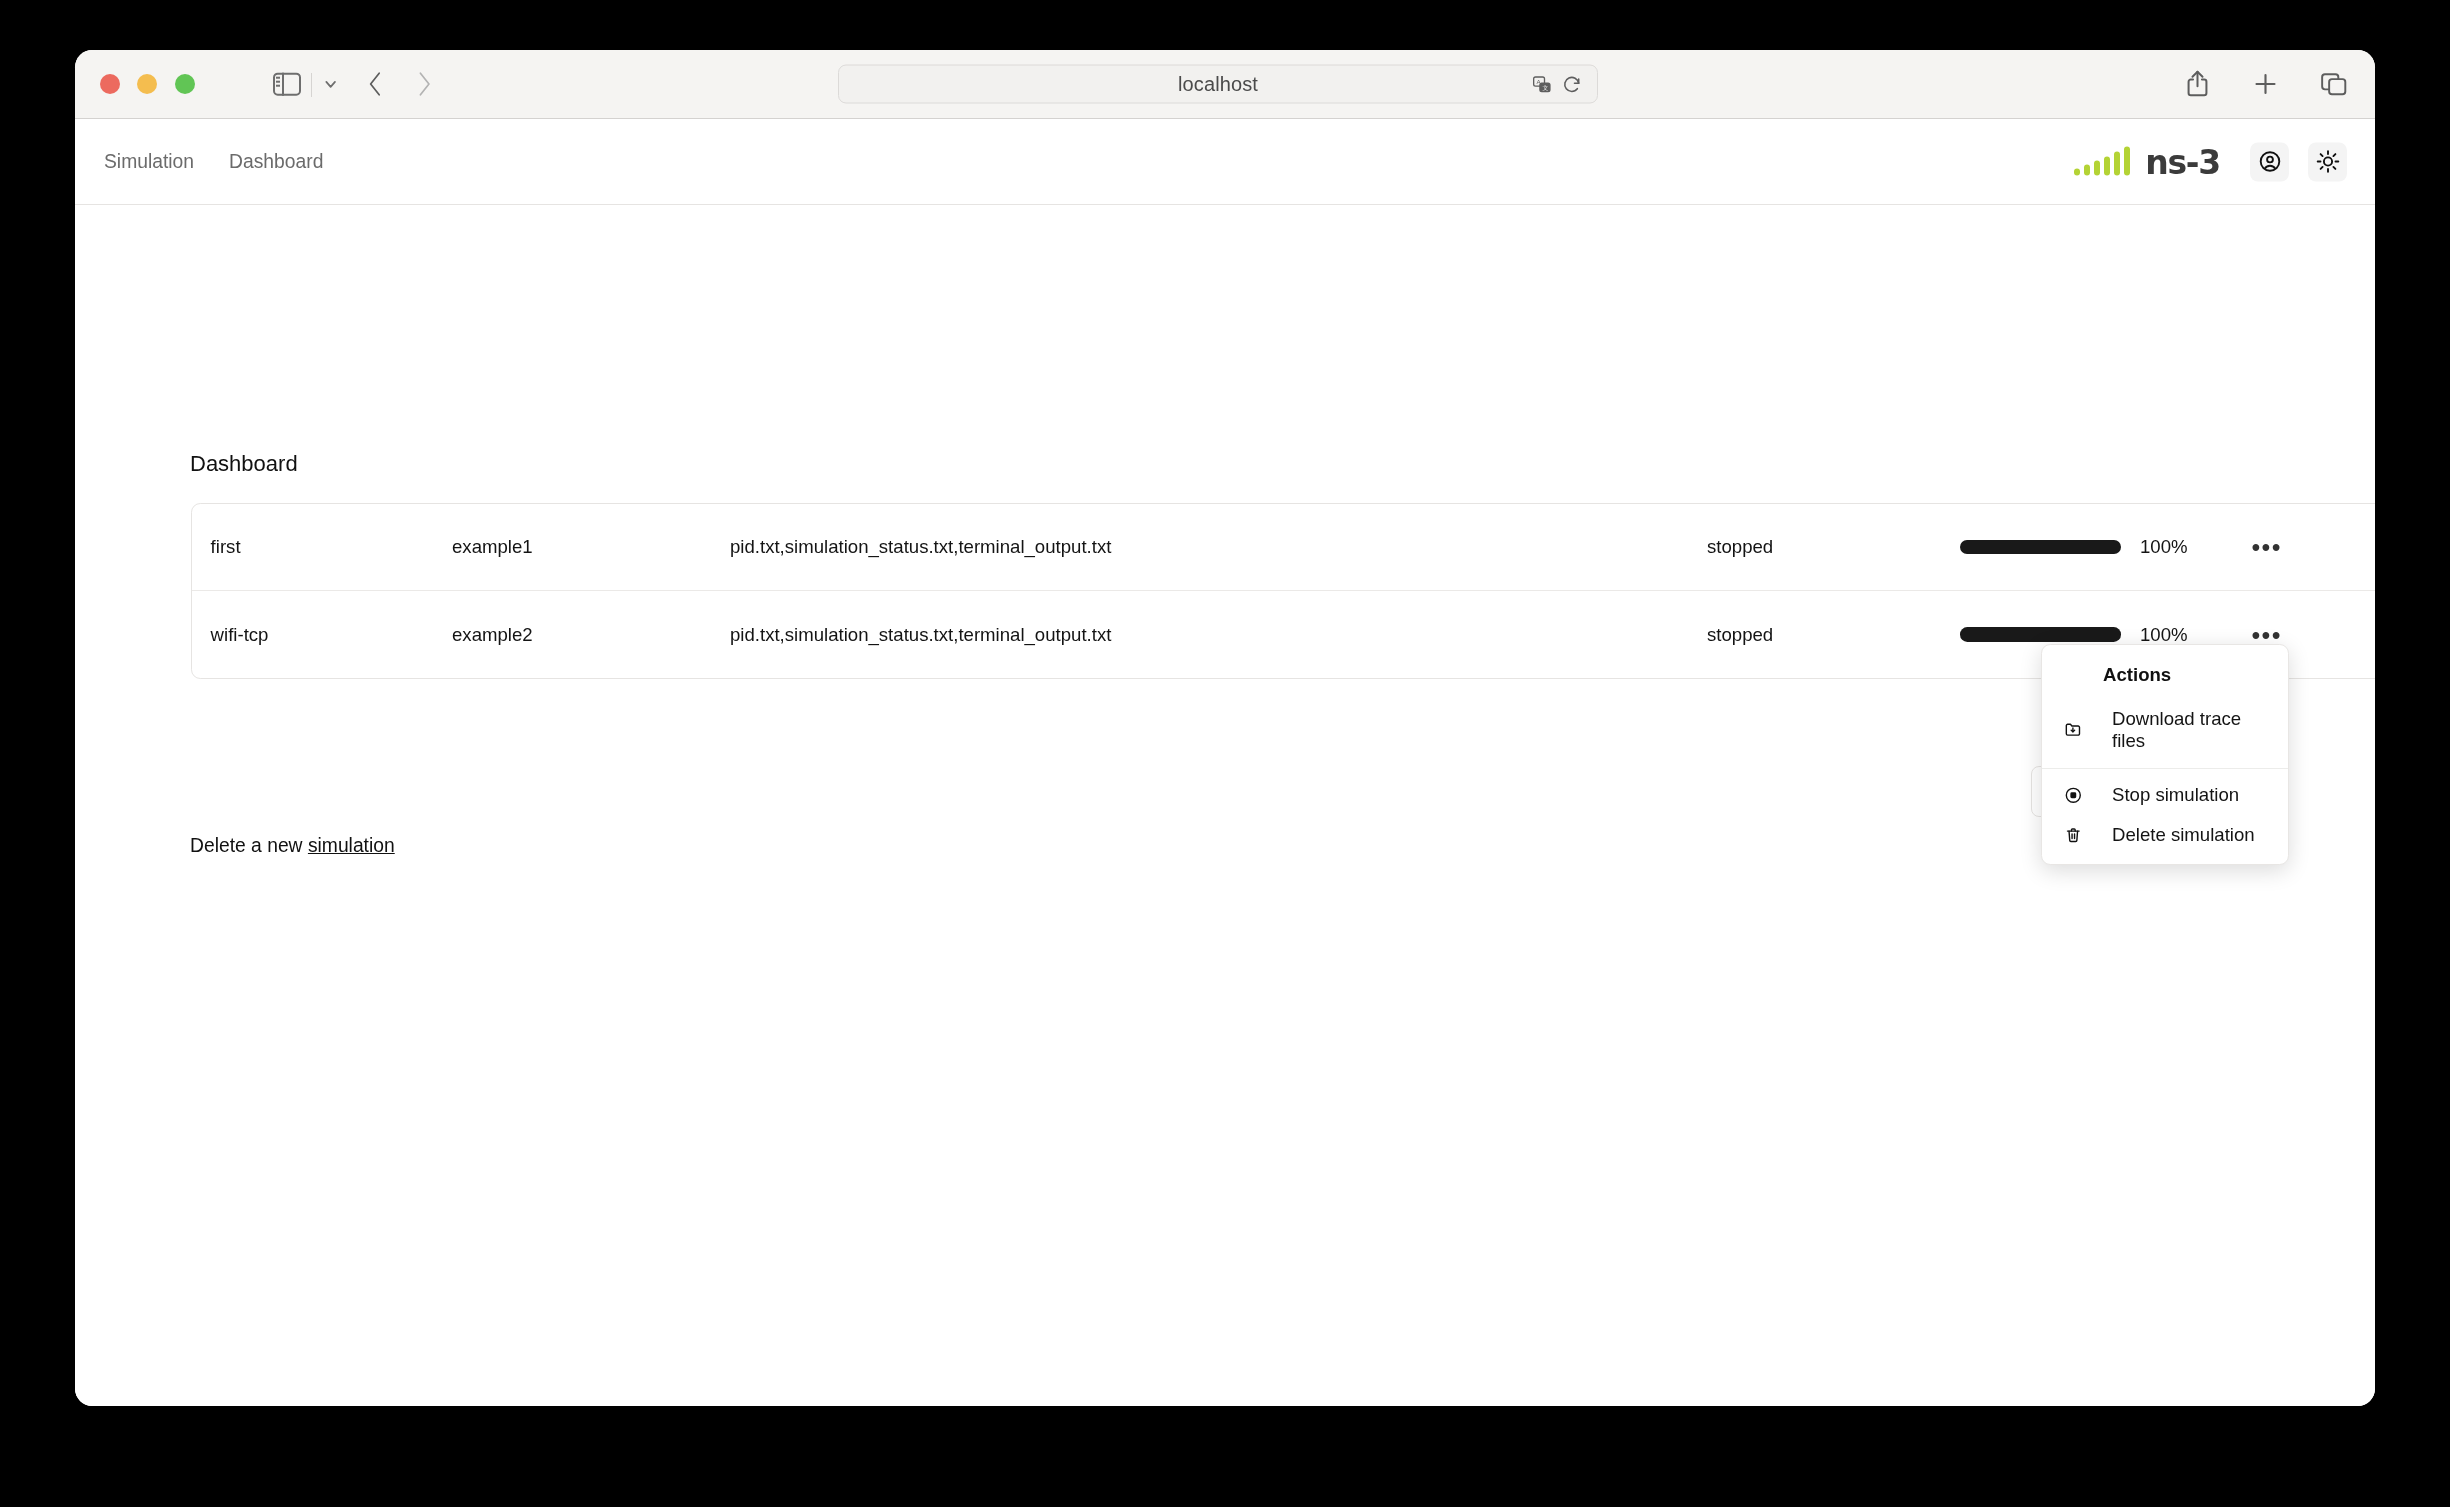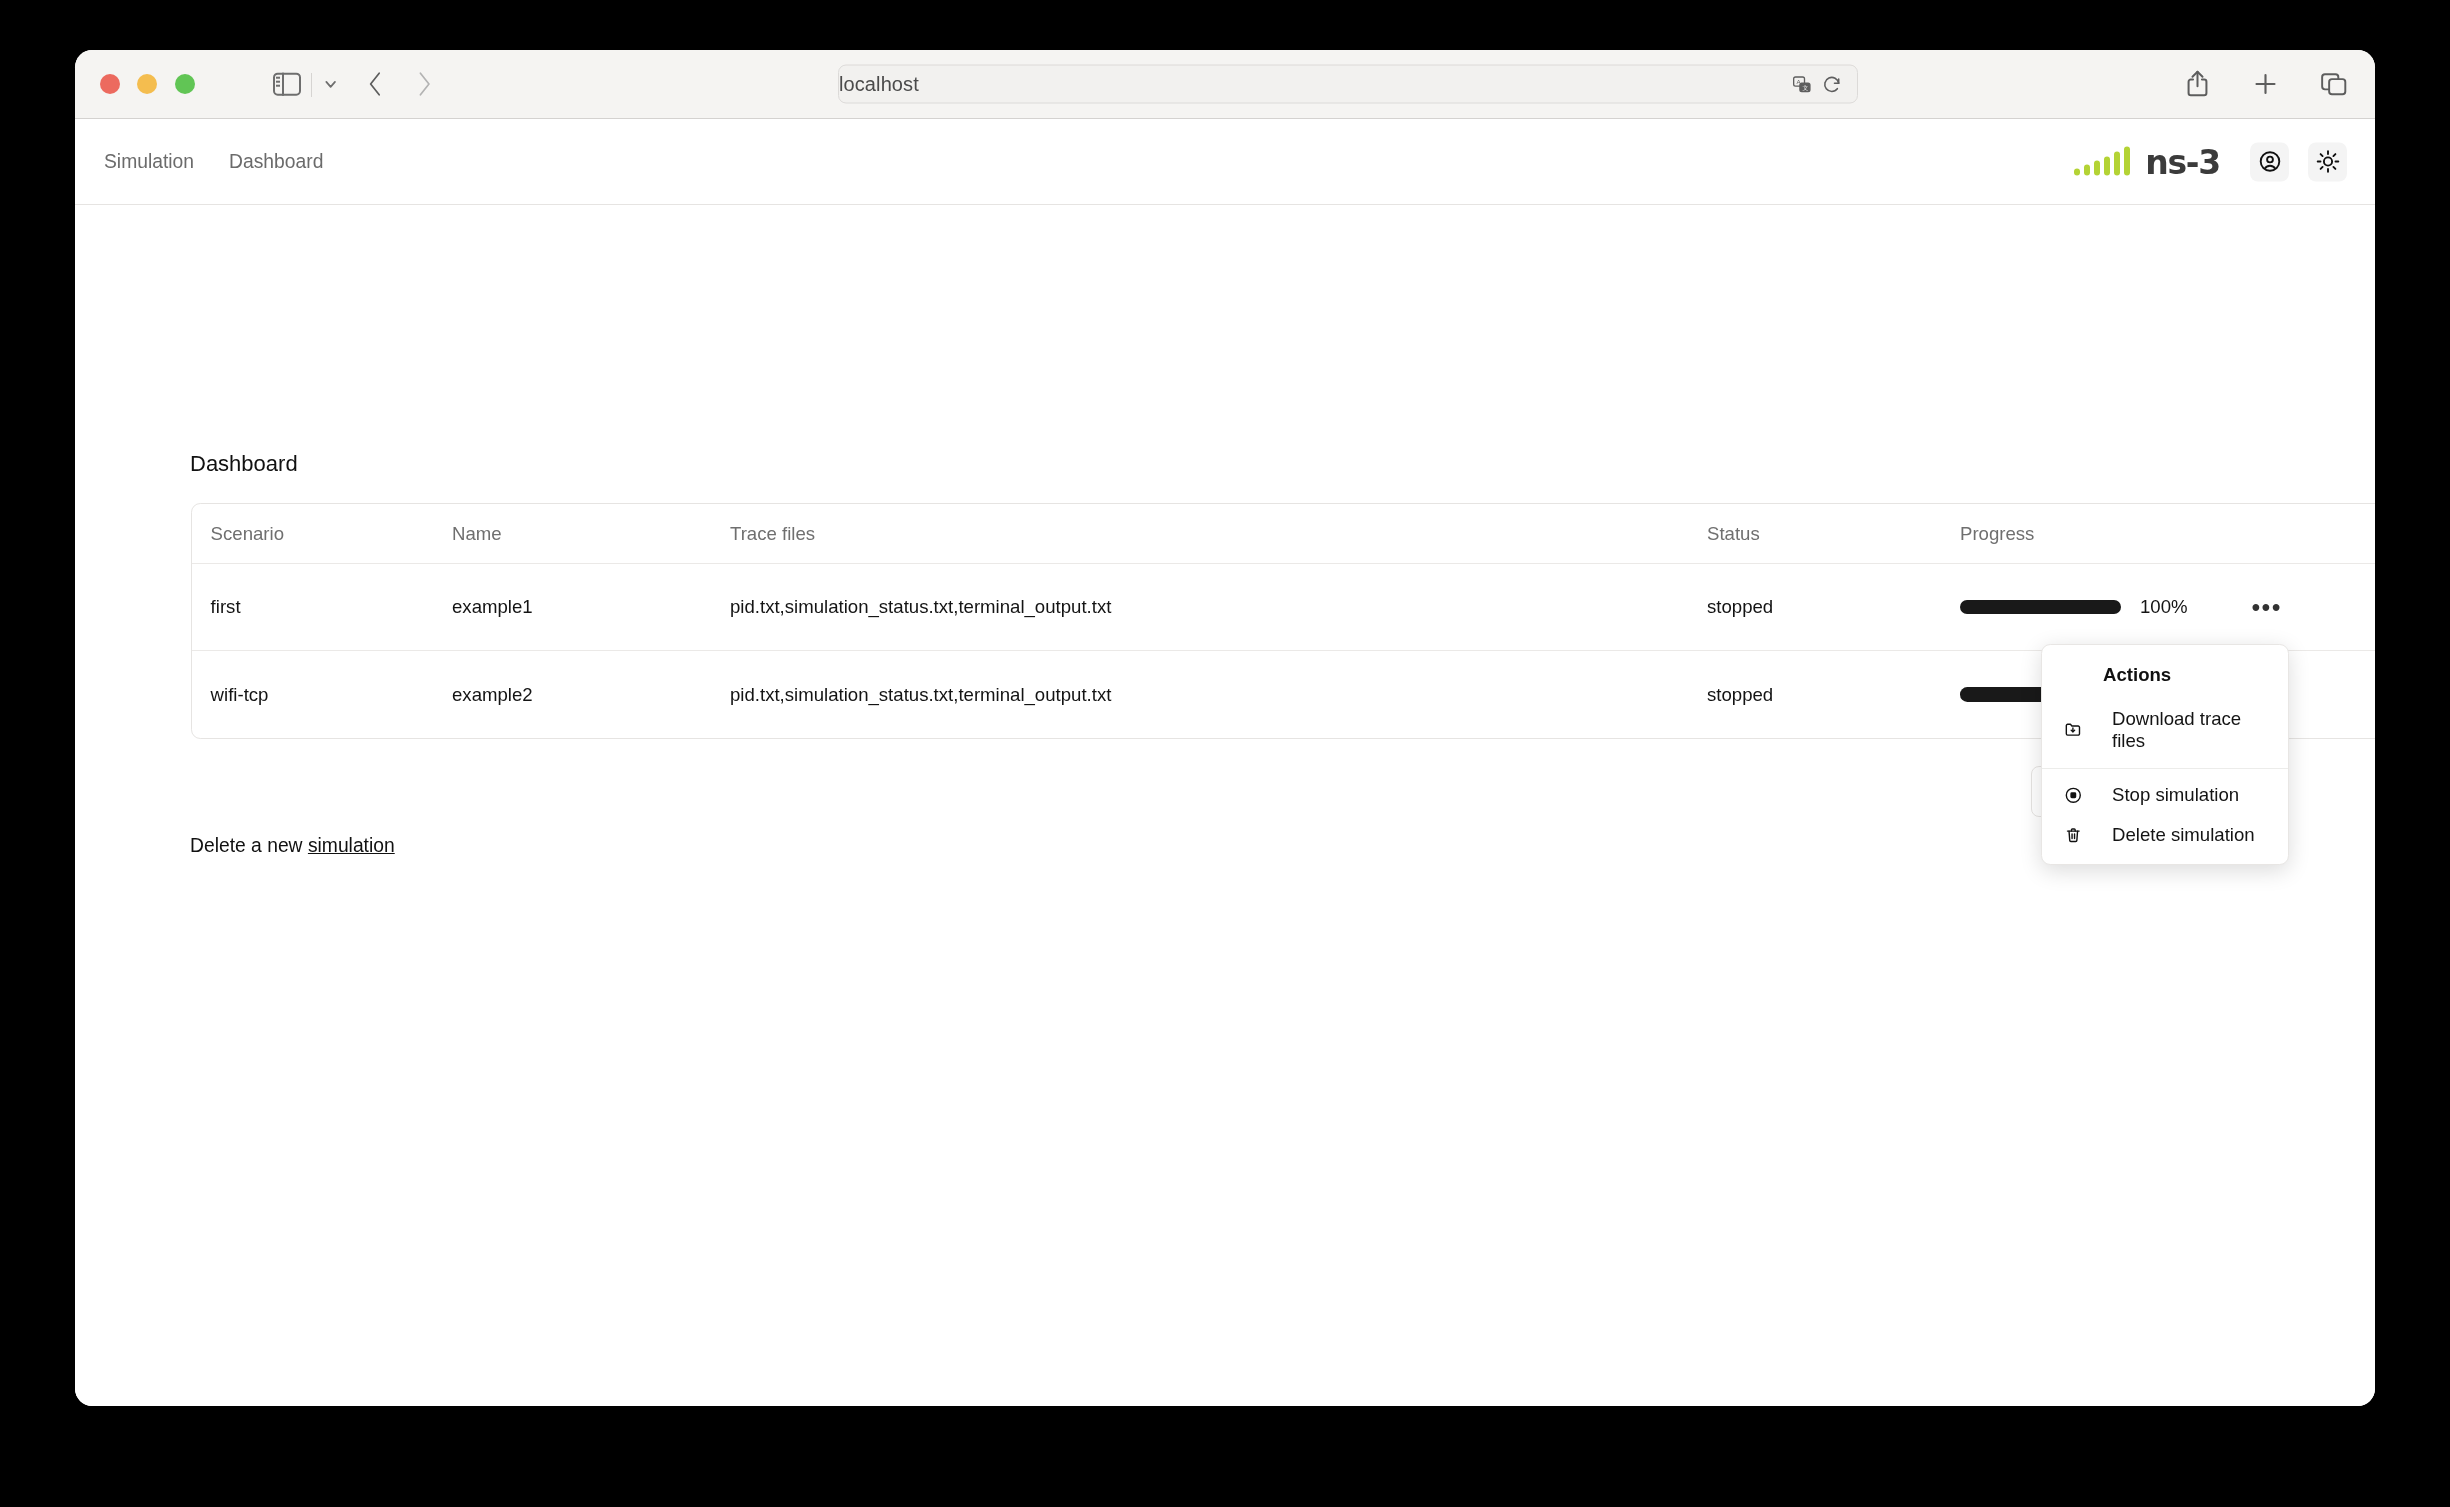--- a/index.html
+++ b/index.html
@@ -64,25 +64,25 @@
     position:absolute; left:236px; top:22.6px;
     width:0.7px;height:24px;background:#d6d4d2;
   }
   .nav-arrow{ position:absolute; top:50%; transform:translateY(-50%); width:18.6px;height:28px;}
   .nav-arrow.back{ left:291px; }
   .nav-arrow.fwd{ left:340px; }
 
   #address-bar{
     position:absolute; left:763px; top:50%;
     transform:translateY(-50%);
-    width:1020px; height:39px;
+    width:760px; height:39px;
     background:#f2f1ef;
     border:0.7px solid #dcdad8;
     border-radius:8px;
-    display:flex; align-items:center; justify-content:flex-start;
+    display:flex; align-items:center; justify-content:center;
   }
   #address-bar .url{
     font-size:20px; color:#4b4b4b; letter-spacing:0.1px;
   }
   #address-bar .right-icons{
     position:absolute; right:14.6px; top:50%;
     transform:translateY(-50%);
     display:flex; align-items:center; gap:10.7px;
   }
 
@@ -312,27 +312,20 @@
         </svg>
       </div>
     </div>
   </div>
 
   <div id="page">
 
     <div id="page-title">Dashboard</div>
 
     <div id="sim-table">
-      <div class="trow thead">
-        <div class="cell c-scenario">Scenario</div>
-        <div class="cell c-name">Name</div>
-        <div class="cell c-trace">Trace files</div>
-        <div class="cell c-status">Status</div>
-        <div class="cell c-progress">Progress</div>
-      </div>
 
       <div class="trow tbody-row">
         <div class="cell c-scenario">first</div>
         <div class="cell c-name">example1</div>
         <div class="cell c-trace">pid.txt,simulation_status.txt,terminal_output.txt</div>
         <div class="cell c-status">stopped</div>
         <div class="cell c-progress">
           <span class="progress-wrap">
             <span class="pbar"></span>
             <span class="ppct">100%</span>

